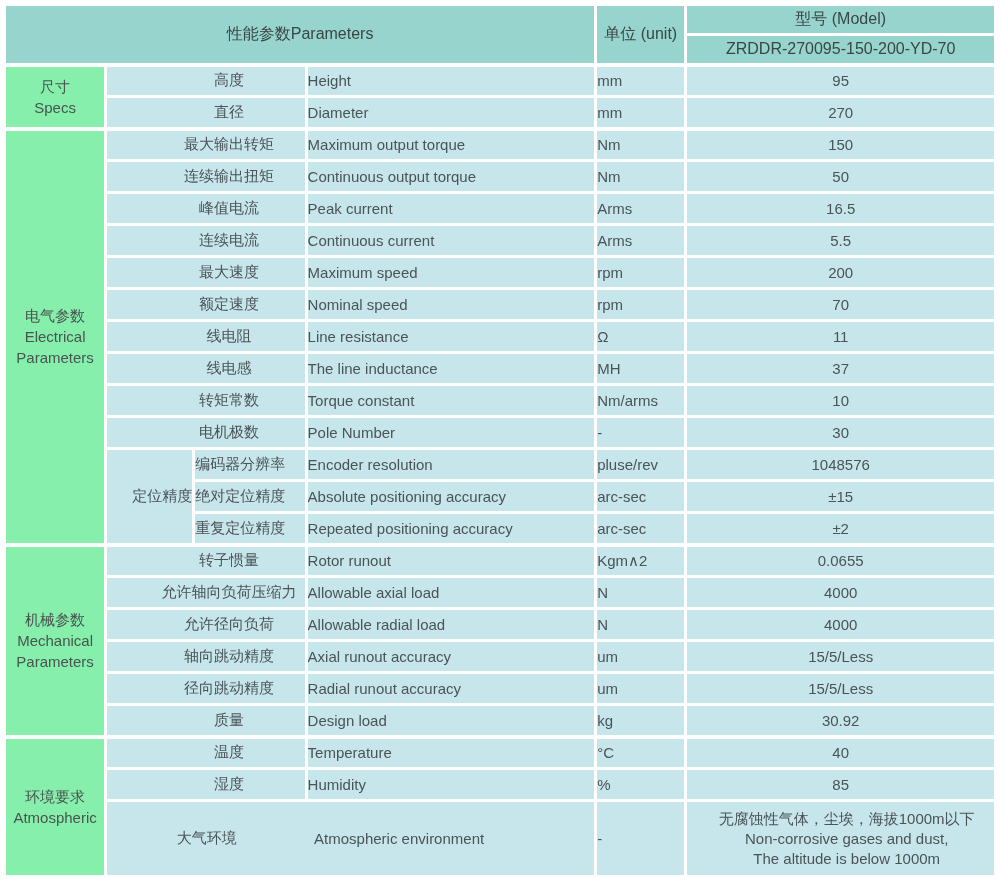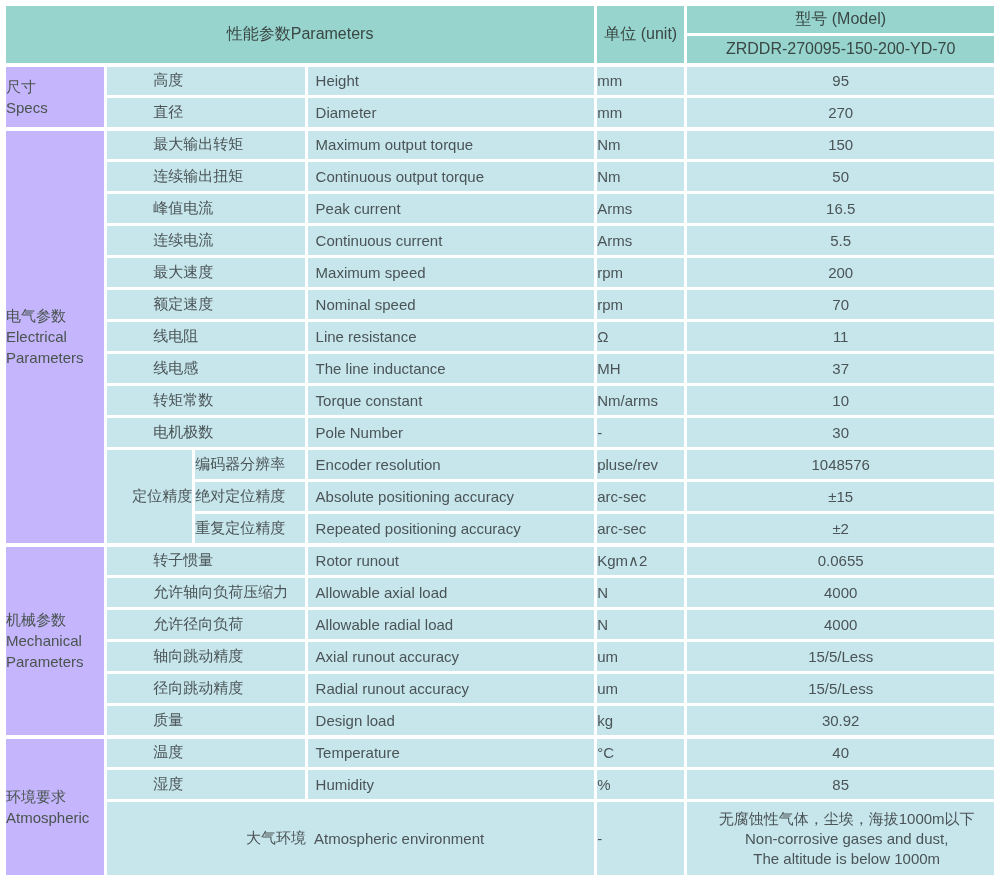--- a/index.html
+++ b/index.html
@@ -42,36 +42,36 @@
   tr.tall { height: 76px; }
   tr.sec td { border-top: 4px solid #ffffff; }
 
   td.hd {
     background: #96d4cd;
     color: #3a4744;
     text-align: center;
     font-size: 16px;
   }
   td.cat {
-    background: #c4b5fd;
-    text-align: left;
+    background: #86efac;
+    text-align: center;
     line-height: 21px;
     color: #49544f;
   }
-  td.zh   { text-align: left; padding-left: 46px; }
+  td.zh   { text-align: center; padding-left: 46px; }
   td.zh-g { text-align: right; }   
   td.zh-s { }   
-  td.en   { text-align: left; padding-left: 8px; }
+  td.en   { text-align: left; padding-left: 0; }
   td.unit { text-align: left; }
   td.val  { text-align: center; }
   td.val .vline { line-height: 20px; padding-left: 12px; }
 
   td.merge-r { border-right-style: hidden; }
   td.merge-l { border-left-style: hidden; text-align: left; padding-left: 8px; }
-  td.zh-center { text-align: right; padding-left: 0; }
+  td.zh-center { text-align: center; padding-left: 0; }
 
   .footnotes {
     margin: 5px 0 0 2px;
     font-size: 10.5px;
     line-height: 14px;
   }
   .footnotes .fn-zh { color: #4c4c4c; }
 </style>
 </head>
 <body>

